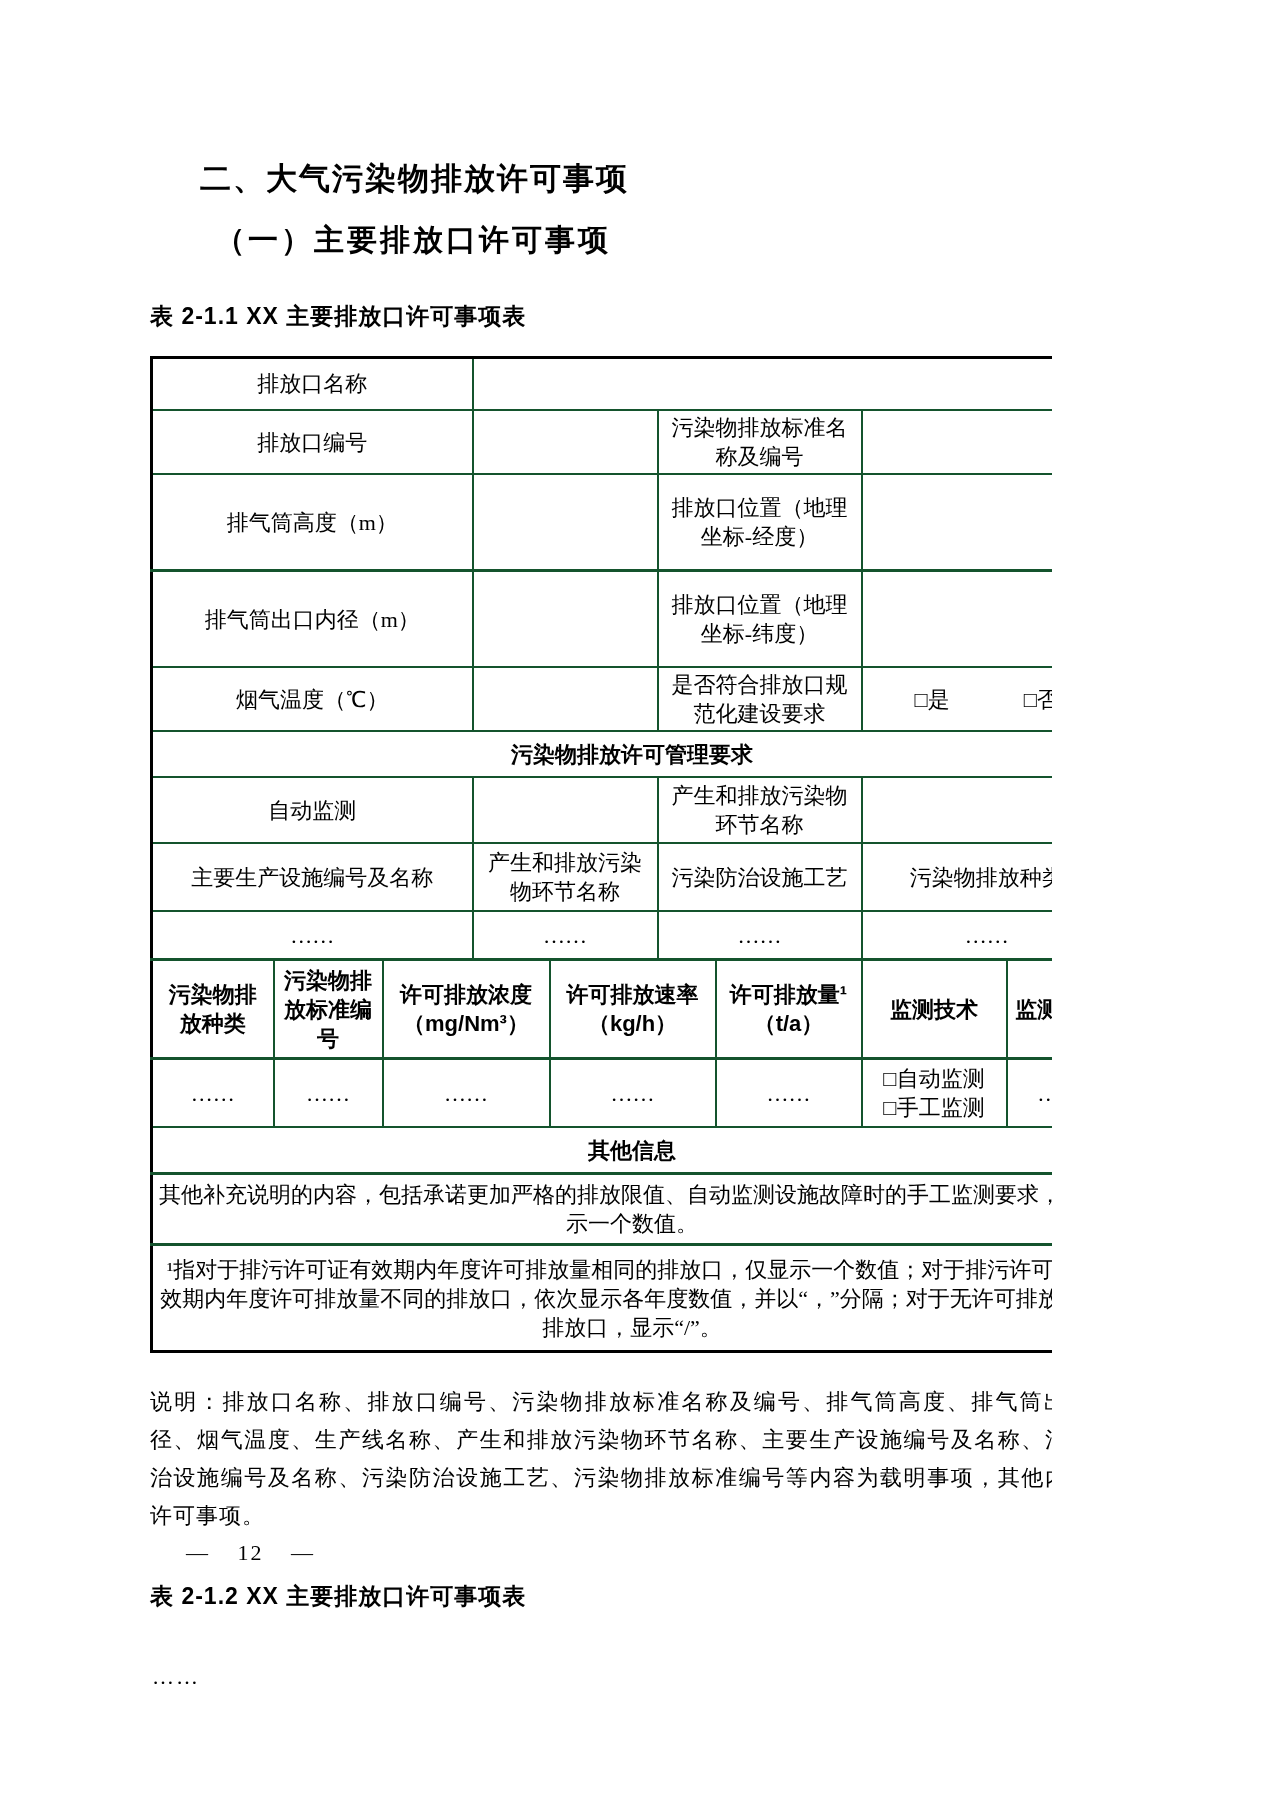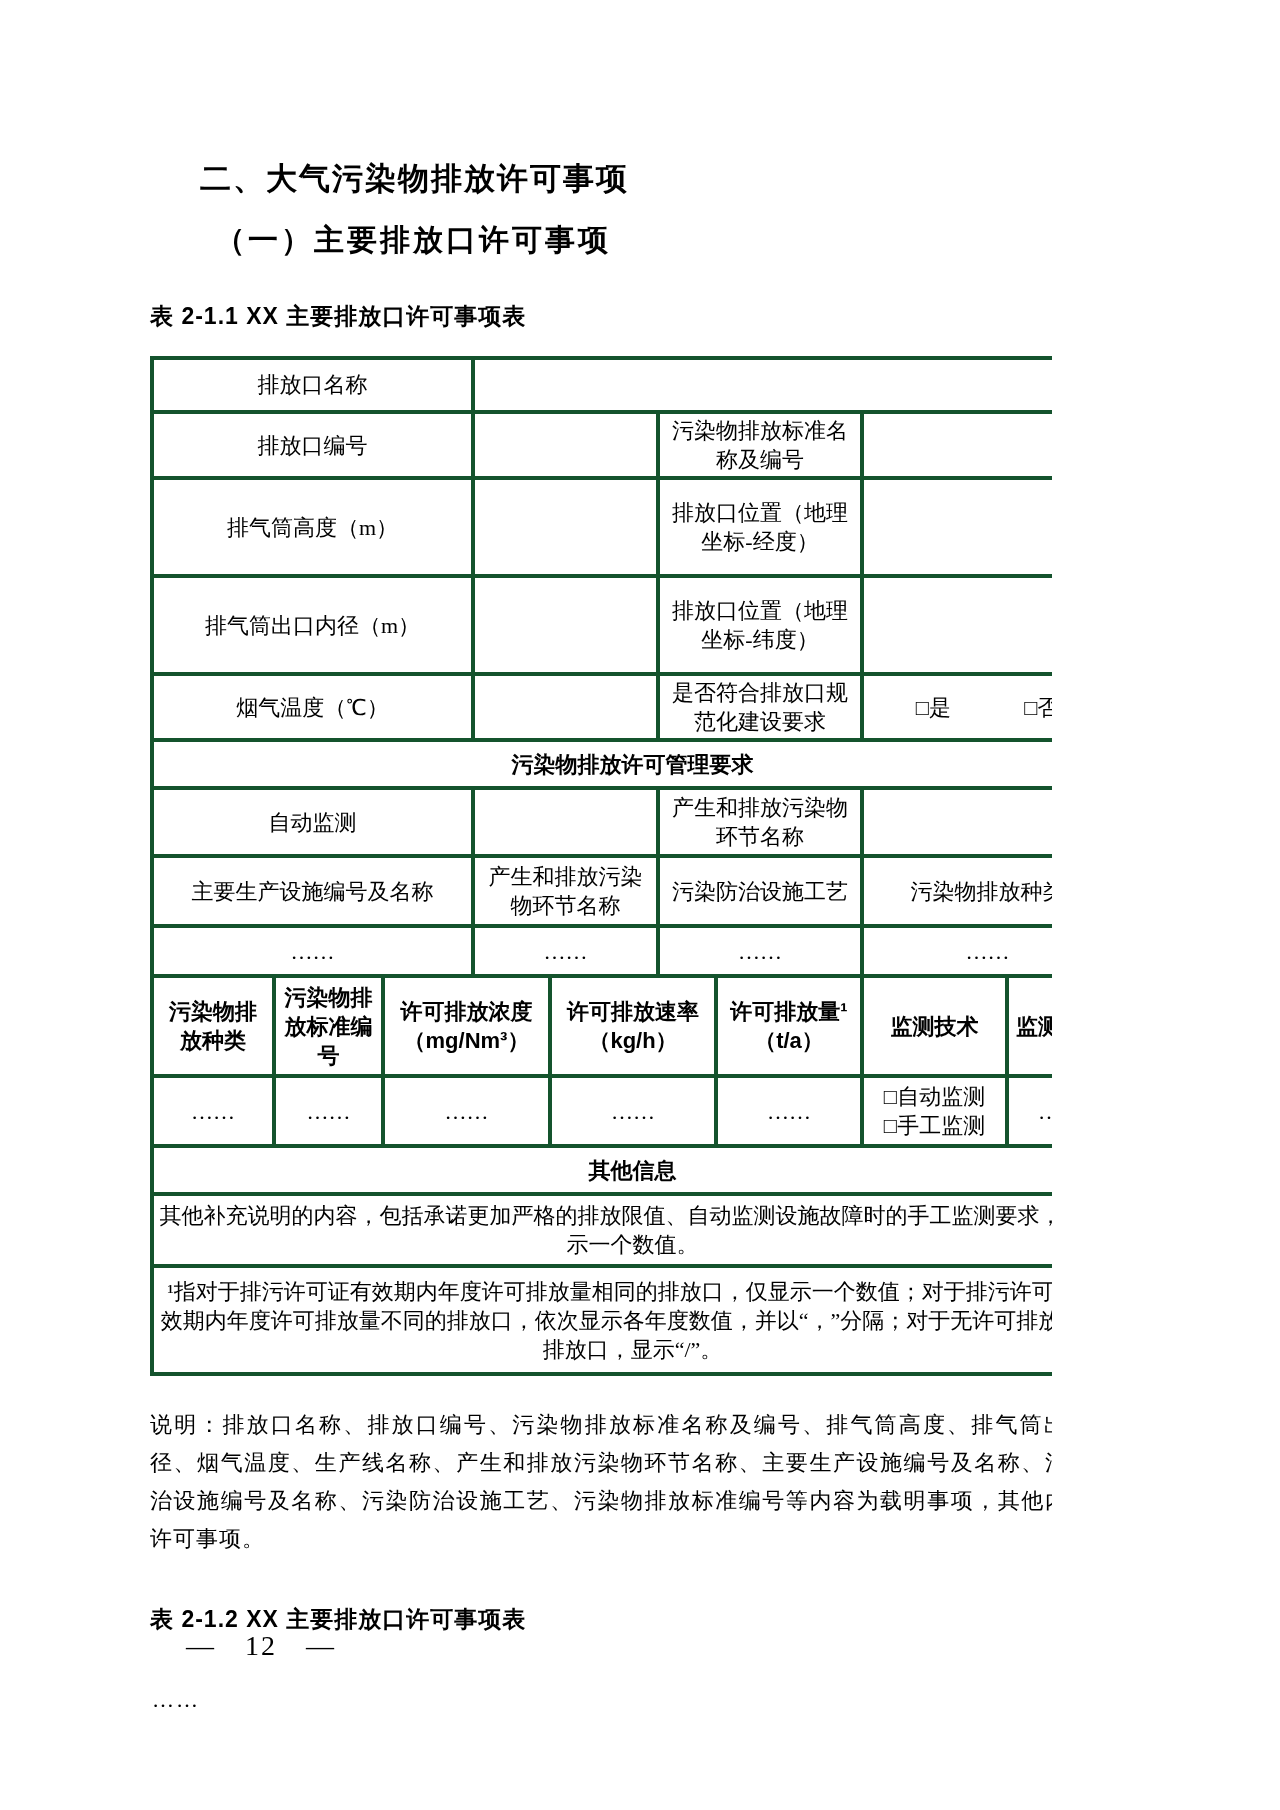--- a/index.html
+++ b/index.html
@@ -22,21 +22,21 @@
     font-weight:bold; font-size:23px; letter-spacing:1px;
   }
   .tbl-title-2 { margin-top:46px; }
 
   .tablewrap { margin:24px 0 0 150px; width:961px; }
   table.permit {
     border-collapse:collapse; table-layout:fixed; width:961px;
     border:3px solid #000;
   }
   table.permit td {
-    border:4px solid #14532d;
+    border:2px solid #14532d;
     text-align:center; vertical-align:middle;
     font-size:22px; line-height:1.32; padding:2px 5px;
     overflow:hidden; word-break:break-all;
   }
   tr.thick td { border-top-width:3px; }
   tr.h46 td{height:46px} tr.h58 td{height:58px} tr.h90 td{height:90px}
   tr.h40 td{height:40px} tr.h60 td{height:60px} tr.h62 td{height:62px}
   tr.h42 td{height:42px} tr.h92 td{height:92px} tr.h64 td{height:64px}
   tr.h100 td{height:100px}
   td.boldcell {
@@ -51,22 +51,22 @@
   .cbwrap { display:flex; justify-content:space-around; padding:0 10px; }
 
   .notes {
     width:965px; margin:30px 0 0 150px;
     font-size:22px; line-height:38px; text-align:justify; letter-spacing:1px;
   }
   .ellipsis-line {
     margin:52px 0 0 152px; font-size:22px; letter-spacing:2px;
   }
   .footer {
-    position:absolute; left:186px; top:1630px;
-    font-size:28px; word-spacing:20px; letter-spacing:2px;
+    position:absolute; left:186px; top:1540px;
+    font-size:22px; word-spacing:20px; letter-spacing:2px;
   }
 </style>
 </head>
 <body>
 
 <div class="page">
 
   <div class="h1">二、大气污染物排放许可事项</div>
   <div class="h2">（一）主要排放口许可事项</div>
 

